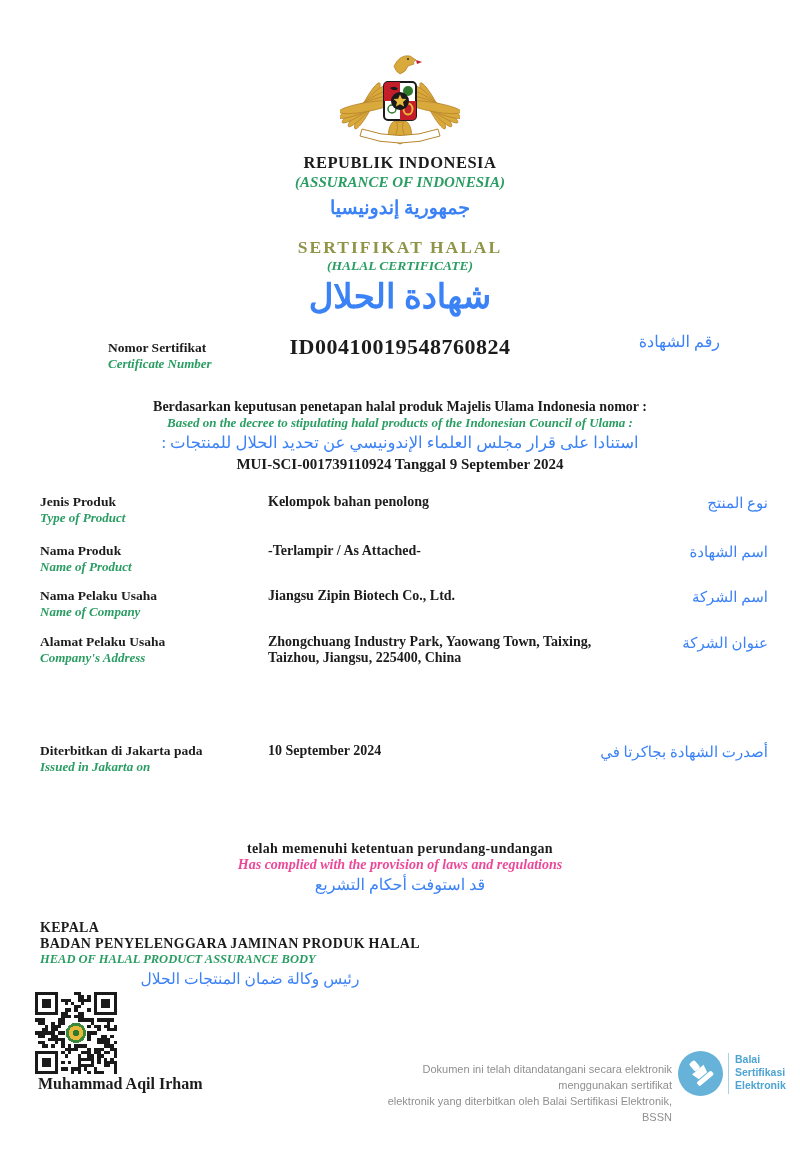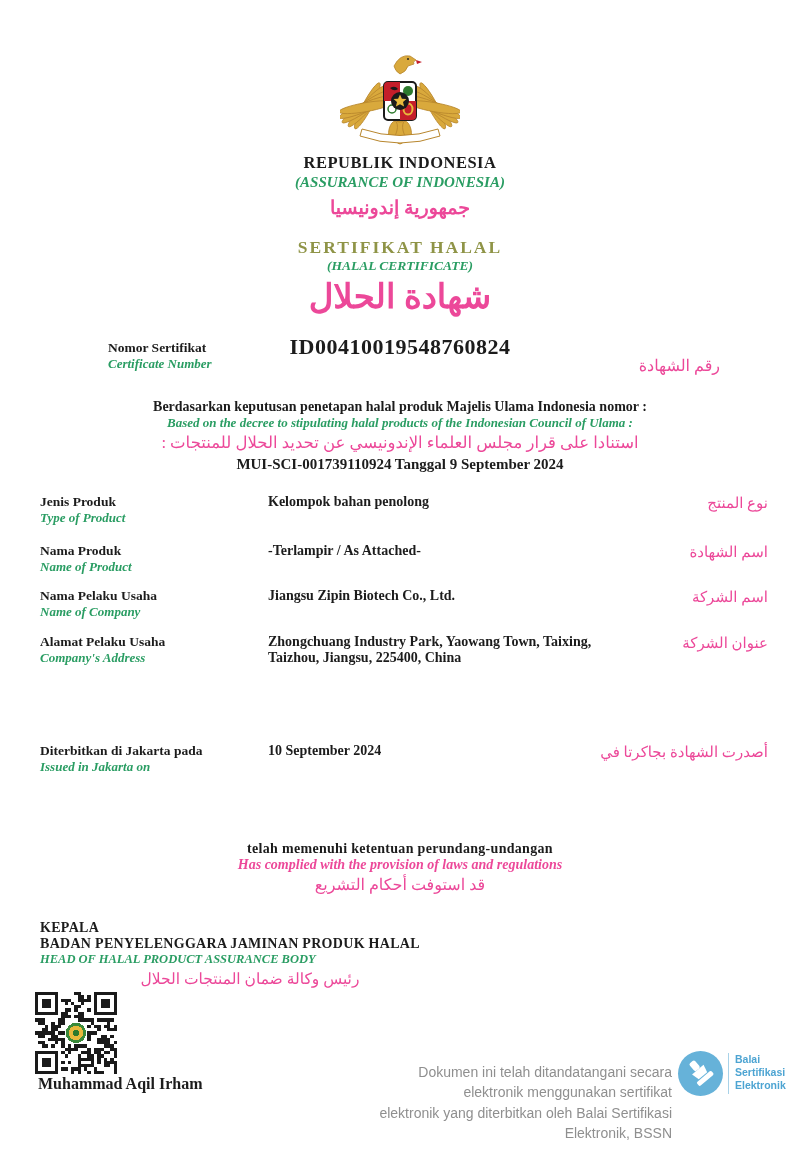--- a/index.html
+++ b/index.html
@@ -5,33 +5,33 @@
   * { margin:0; padding:0; box-sizing:border-box; }
   body { background:#e8e8e8; font-family:"Liberation Serif", serif; }
   .page {
     position:relative; width:800px; height:1150px; margin:0 auto;
     background:#ffffff; overflow:hidden; color:#1c1c1c;
   }
   .abs { position:absolute; }
   .ctr { left:0; width:800px; text-align:center; }
   .id-label { font-weight:bold; font-size:13.5px; color:#1c1c1c; }
   .en-label { font-weight:bold; font-style:italic; font-size:13px; color:#2a9d63; }
-  .ar { direction:rtl; font-size:15px; color:#ec4899; }
+  .ar { direction:rtl; font-size:15px; color:#3b82f6; }
   .value { font-size:14px; font-weight:600; color:#1c1c1c; }
 
   .t-country   { top:153px; font-size:16.5px; font-weight:bold; letter-spacing:0.5px; }
   .t-country-en{ top:174px; font-size:15px; font-weight:bold; font-style:italic; color:#2a9d63; }
   .t-country-ar{ top:196px; font-size:19px; font-weight:bold; }
   .t-title     { top:237px; font-size:17.5px; font-weight:bold; letter-spacing:2px; color:#8f9447; }
   .t-title-en  { top:258px; font-size:13.5px; font-weight:bold; font-style:italic; color:#2a9d63; }
   .t-title-ar  { top:276px; font-size:34px; font-weight:600; }
 
   .certnum-label { left:108px; top:340px; }
   .certnum-value { top:334px; font-size:22px; font-weight:600; letter-spacing:0.5px; }
-  .certnum-ar    { right:80px; top:356px; font-size:16px; }
+  .certnum-ar    { right:80px; top:332px; font-size:16px; }
 
   .decree { top:399px; }
   .decree .l1 { font-size:14px; font-weight:bold; }
   .decree .l2 { font-size:13px; font-weight:bold; font-style:italic; color:#2a9d63; }
   .decree .l3 { font-size:16.5px; margin-top:2px; }
   .decree .l4 { font-size:15px; font-weight:bold; margin-top:3px; }
 
   .row { position:absolute; left:0; width:800px; }
   .row .col-label { position:absolute; left:40px; width:225px; }
   .row .col-value { position:absolute; left:268px; width:370px; }
@@ -45,21 +45,21 @@
   .kepala { left:40px; top:920px; width:480px; }
   .kepala .l1, .kepala .l2 { font-size:14px; font-weight:bold; letter-spacing:0.3px; }
   .kepala .l3 { font-size:12.5px; font-weight:bold; font-style:italic; color:#2a9d63; }
   .kepala .l4 { font-size:15.5px; width:420px; text-align:center; margin-top:3px; }
 
   .qr-box { left:35px; top:992px; width:82px; height:82px; }
   .qr-box svg { width:82px; height:82px; display:block; }
   .signatory { left:38px; top:1075px; font-size:16px; font-weight:bold; }
 
   .disclaimer { right:128px; top:1062px; width:300px; text-align:right;
-    font-family:"Liberation Sans", sans-serif; font-size:14px; color:#8f8f8f; line-height:1.45; }
+    font-family:"Liberation Sans", sans-serif; font-size:11px; color:#8f8f8f; line-height:1.45; }
 
   .bse-logo { left:678px; top:1048px; width:116px; height:50px; }
   .bse-icon { position:absolute; left:0; top:3px; width:45px; height:45px; border-radius:50%;
     background:#66b2d9; }
   .bse-divider { position:absolute; left:50px; top:5px; width:1px; height:41px; background:#a8d2e8; }
   .bse-text { position:absolute; left:57px; top:5px; font-family:"Liberation Sans", sans-serif;
     font-size:10.5px; font-weight:bold; color:#4da4d2; line-height:1.25; }
 </style>
 </head>
 <body>

